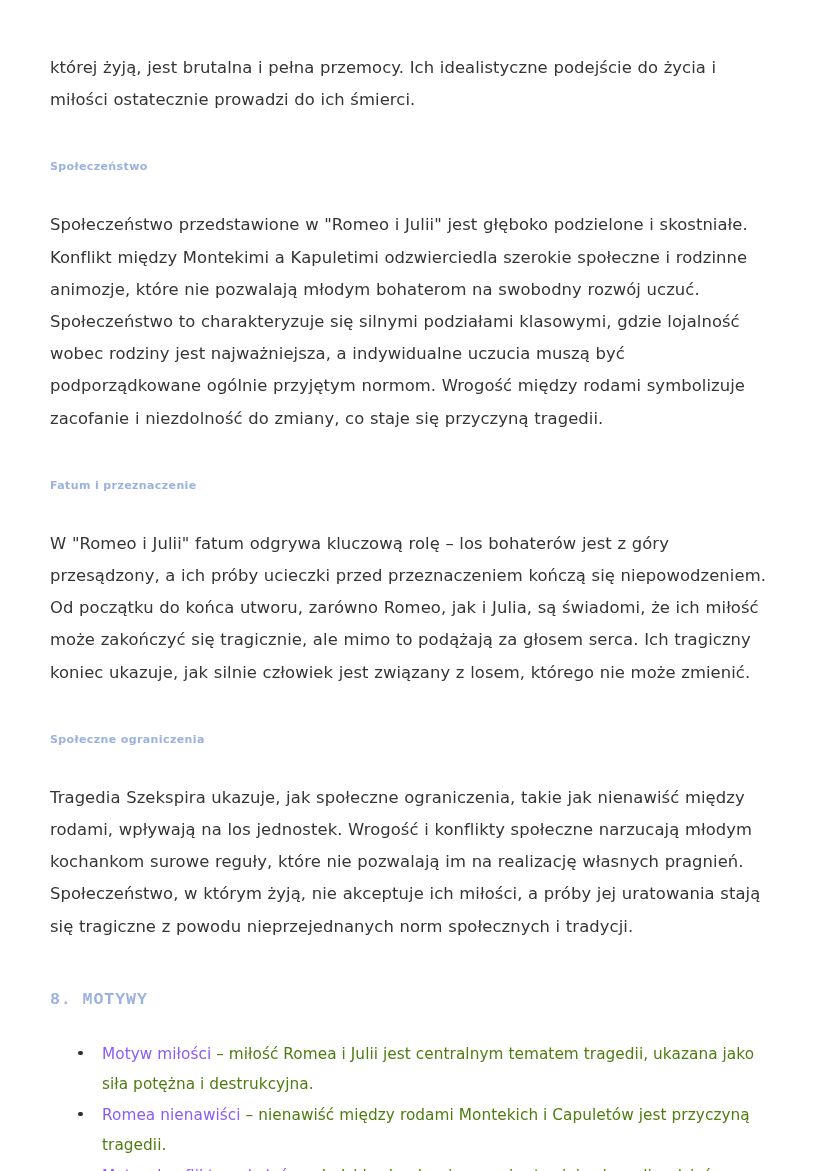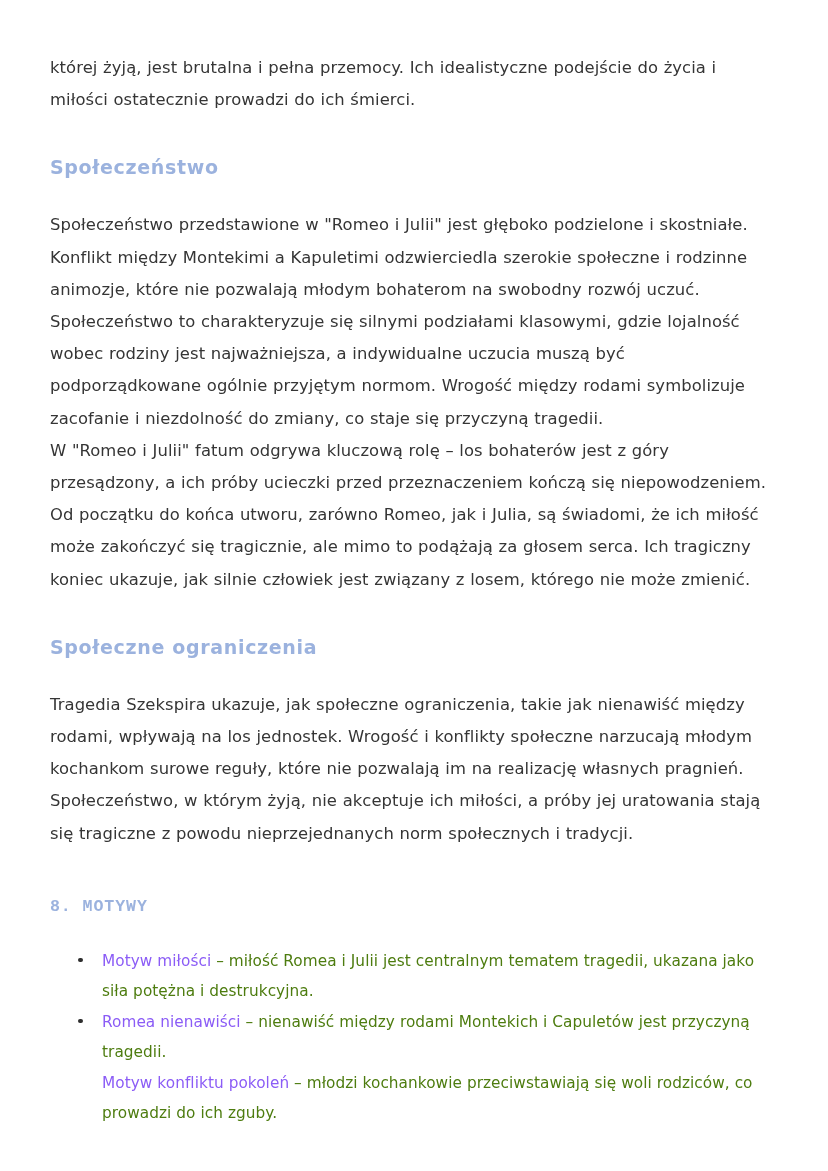--- a/index.html
+++ b/index.html
@@ -39,21 +39,21 @@
     word-spacing: 0.02em;
     text-align: left;
     margin: 0;
   }
 
   .para.first { margin-top: 4px; }
 
   
   .subheading {
     font-family: "DejaVu Sans", sans-serif;
-    font-size: 19px;
+    font-size: 11px;
     line-height: 30px;
     color: #9BB2DE;
     letter-spacing: 0.035em;
     margin-top: 36px;
     margin-bottom: 0;
   }
 
   
   .section-heading {
     font-family: Liberation Mono, monospace;
@@ -110,20 +110,21 @@
 <body>
 
 <div class="page">
   <div class="doc-body">
 
     <p class="para first">której żyją, jest brutalna i pełna przemocy. Ich idealistyczne podejście do życia i miłości ostatecznie prowadzi do ich śmierci.</p>
 
     <h2 class="subheading">Społeczeństwo</h2>
     <p class="para">Społeczeństwo przedstawione w "Romeo i Julii" jest głęboko podzielone i skostniałe. Konflikt między Montekimi a Kapuletimi odzwierciedla szerokie społeczne i rodzinne animozje, które nie pozwalają młodym bohaterom na swobodny rozwój uczuć. Społeczeństwo to charakteryzuje się silnymi podziałami klasowymi, gdzie lojalność wobec rodziny jest najważniejsza, a indywidualne uczucia muszą być podporządkowane ogólnie przyjętym normom. Wrogość między rodami symbolizuje zacofanie i niezdolność do zmiany, co staje się przyczyną tragedii.</p>
 
+    <h2 class="subheading">Fatum i przeznaczenie</h2>
     <p class="para">W "Romeo i Julii" fatum odgrywa kluczową rolę – los bohaterów jest z góry przesądzony, a ich próby ucieczki przed przeznaczeniem kończą się niepowodzeniem. Od początku do końca utworu, zarówno Romeo, jak i Julia, są świadomi, że ich miłość może zakończyć się tragicznie, ale mimo to podążają za głosem serca. Ich tragiczny koniec ukazuje, jak silnie człowiek jest związany z losem, którego nie może zmienić.</p>
 
     <h2 class="subheading">Społeczne ograniczenia</h2>
     <p class="para">Tragedia Szekspira ukazuje, jak społeczne ograniczenia, takie jak nienawiść między rodami, wpływają na los jednostek. Wrogość i konflikty społeczne narzucają młodym kochankom surowe reguły, które nie pozwalają im na realizację własnych pragnień. Społeczeństwo, w którym żyją, nie akceptuje ich miłości, a próby jej uratowania stają się tragiczne z powodu nieprzejednanych norm społecznych i tradycji.</p>
 
     <h2 class="section-heading">8. MOTYWY</h2>
 
     <ul class="bullet-list">
       <li class="bullet-item">
         <span class="bullet-marker"></span>

